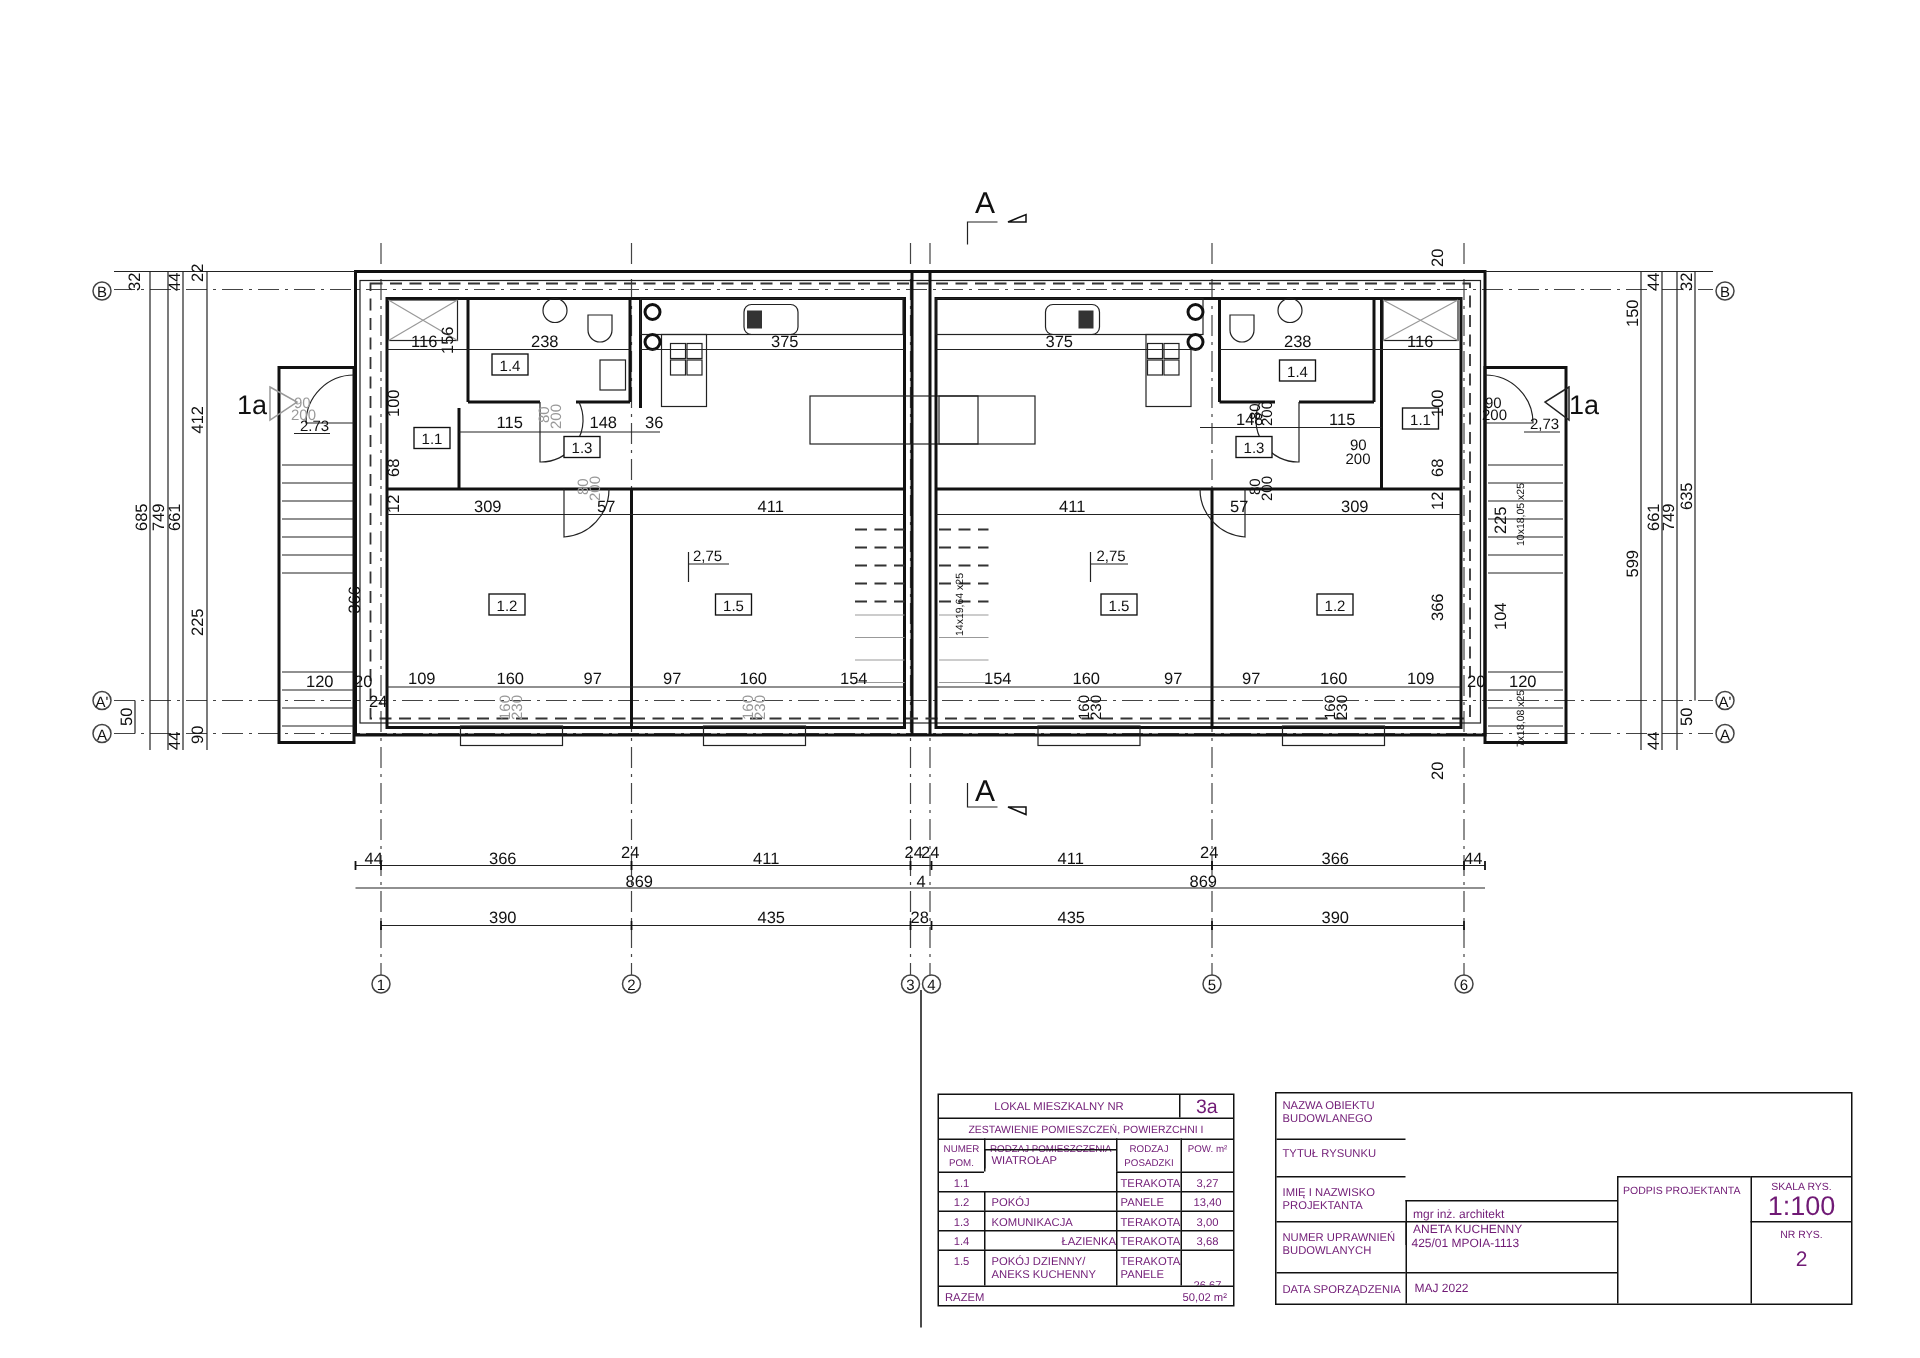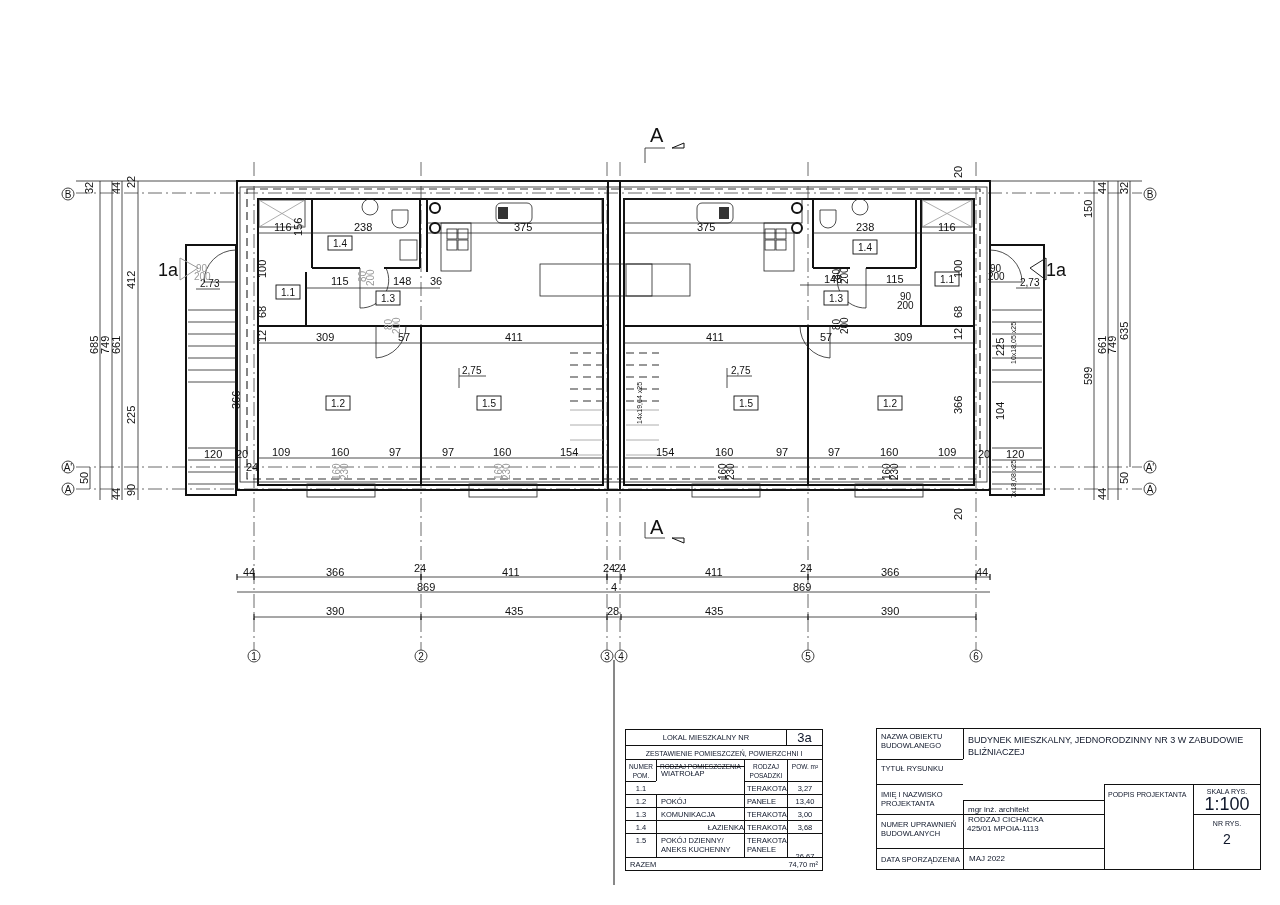--- a/index.html
+++ b/index.html
@@ -11,21 +11,21 @@
   .tg { fill:#999; }
   .wall { fill:none; stroke:#111; stroke-width:2; }
   .thin { fill:none; stroke:#222; stroke-width:0.8; }
   .gray { fill:none; stroke:#999; stroke-width:0.8; }
   .axis { fill:none; stroke:#444; stroke-width:0.8; stroke-dasharray:14 4 2 4; }
   .dash { fill:none; stroke:#333; stroke-width:1.2; stroke-dasharray:8 5; }
   .dim { fill:none; stroke:#222; stroke-width:0.8; }
   .tick { stroke:#111; stroke-width:1.2; }
   .lbl { fill:#fff; stroke:#111; stroke-width:0.9; }
   
-  .tbl { position:absolute; border:1.5px solid #111; background:#fff; color:#0f172a; }
+  .tbl { position:absolute; border:1.5px solid #111; background:#fff; color:#701a75; }
   .cell { position:absolute; box-sizing:border-box; font-size:7.5px; line-height:9px; text-transform:uppercase; overflow:hidden; }
   .bl { border-left:1px solid #111; }
   .bt { border-top:1px solid #111; }
 </style>
 </head>
 <body>
 
 <svg id="plan" width="1280" height="905" viewBox="0 0 1280 905" xmlns="http://www.w3.org/2000/svg">
 
   <g>
@@ -462,33 +462,32 @@
     <div class="cell bt bl" style="left:118px; top:90px; width:43px; height:13px; padding:2px 0 0 2px;">TERAKOTA</div>
     <div class="cell bt bl" style="left:161px; top:90px; width:35px; height:13px; text-align:center; padding-top:2px;">3,68</div>
   </div>
   <div>
     <div class="cell bt" style="left:0; top:103px; width:30px; height:24px; text-align:center; padding-top:2px;">1.5</div>
     <div class="cell bt bl" style="left:30px; top:103px; width:88px; height:24px; padding:2px 0 0 4px;">POKÓJ DZIENNY/ ANEKS KUCHENNY</div>
     <div class="cell bt bl" style="left:118px; top:103px; width:43px; height:24px; padding:2px 0 0 2px;">TERAKOTA/ PANELE</div>
     <div class="cell bt bl" style="left:161px; top:103px; width:35px; height:24px; text-align:center; padding-top:18px;">26,67</div>
   </div>
   <div class="cell bt" style="left:0; top:127px; width:120px; height:13px; padding:2px 0 0 4px;">RAZEM</div>
-  <div class="cell bt" style="left:120px; top:127px; width:76px; height:13px; padding:2px 4px 0 0; text-align:right; text-transform:none;">74,70 m²</div>
+  <div class="cell bt" style="left:120px; top:127px; width:76px; height:13px; padding:2px 4px 0 0; text-align:right; text-transform:none;">50,02 m²</div>
 </div>
 
-<div class="tbl" style="left:850px; top:728px; width:383px; height:140px;margin-left:26px;">
+<div class="tbl" style="left:850px; top:728px; width:383px; height:140px;">
   <div class="cell" style="left:0; top:0; width:86px; height:30px; padding:3px 0 0 4px;">NAZWA OBIEKTU BUDOWLANEGO</div>
-  <div class="cell bl" style="left:86px; top:0; width:297px; height:30px; padding:5px 0 0 4px; font-size:9px; line-height:12px;">BUDYNEK MIESZKALNY, JEDNORODZINNY NR 3  W ZABUDOWIE BLIŹNIACZEJ</div>
 
   <div class="cell bt" style="left:0; top:30px; width:86px; height:25px; padding:4px 0 0 4px;">TYTUŁ RYSUNKU</div>
 
   <div class="cell bt" style="left:0; top:55px; width:86px; height:30px; padding:5px 0 0 4px;">IMIĘ I NAZWISKO PROJEKTANTA</div>
   <div class="cell bt bl" style="left:86px; top:71px; width:141px; height:30px; padding:4px 0 0 4px; font-size:8px; line-height:10px; text-transform:none;">
     <div>mgr inż. architekt</div>
-    <div>RODZAJ CICHACKA</div>
+    <div>ANETA KUCHENNY</div>
   </div>
 
   <div class="cell bt bl" style="left:227px; top:55px; width:89px; height:85px; padding:5px 0 0 3px; font-size:7px;">PODPIS PROJEKTANTA</div>
 
   <div class="cell bt bl" style="left:316px; top:55px; width:67px; height:30px; text-align:center;">
     <div style="font-size:7px; padding-top:2px;">SKALA RYS.</div>
     <div style="font-size:18px; line-height:16px;">1:100</div>
   </div>
 
   <div class="cell bt" style="left:0; top:85px; width:86px; height:34px; padding:5px 0 0 4px;">NUMER UPRAWNIEŃ BUDOWLANYCH</div>

